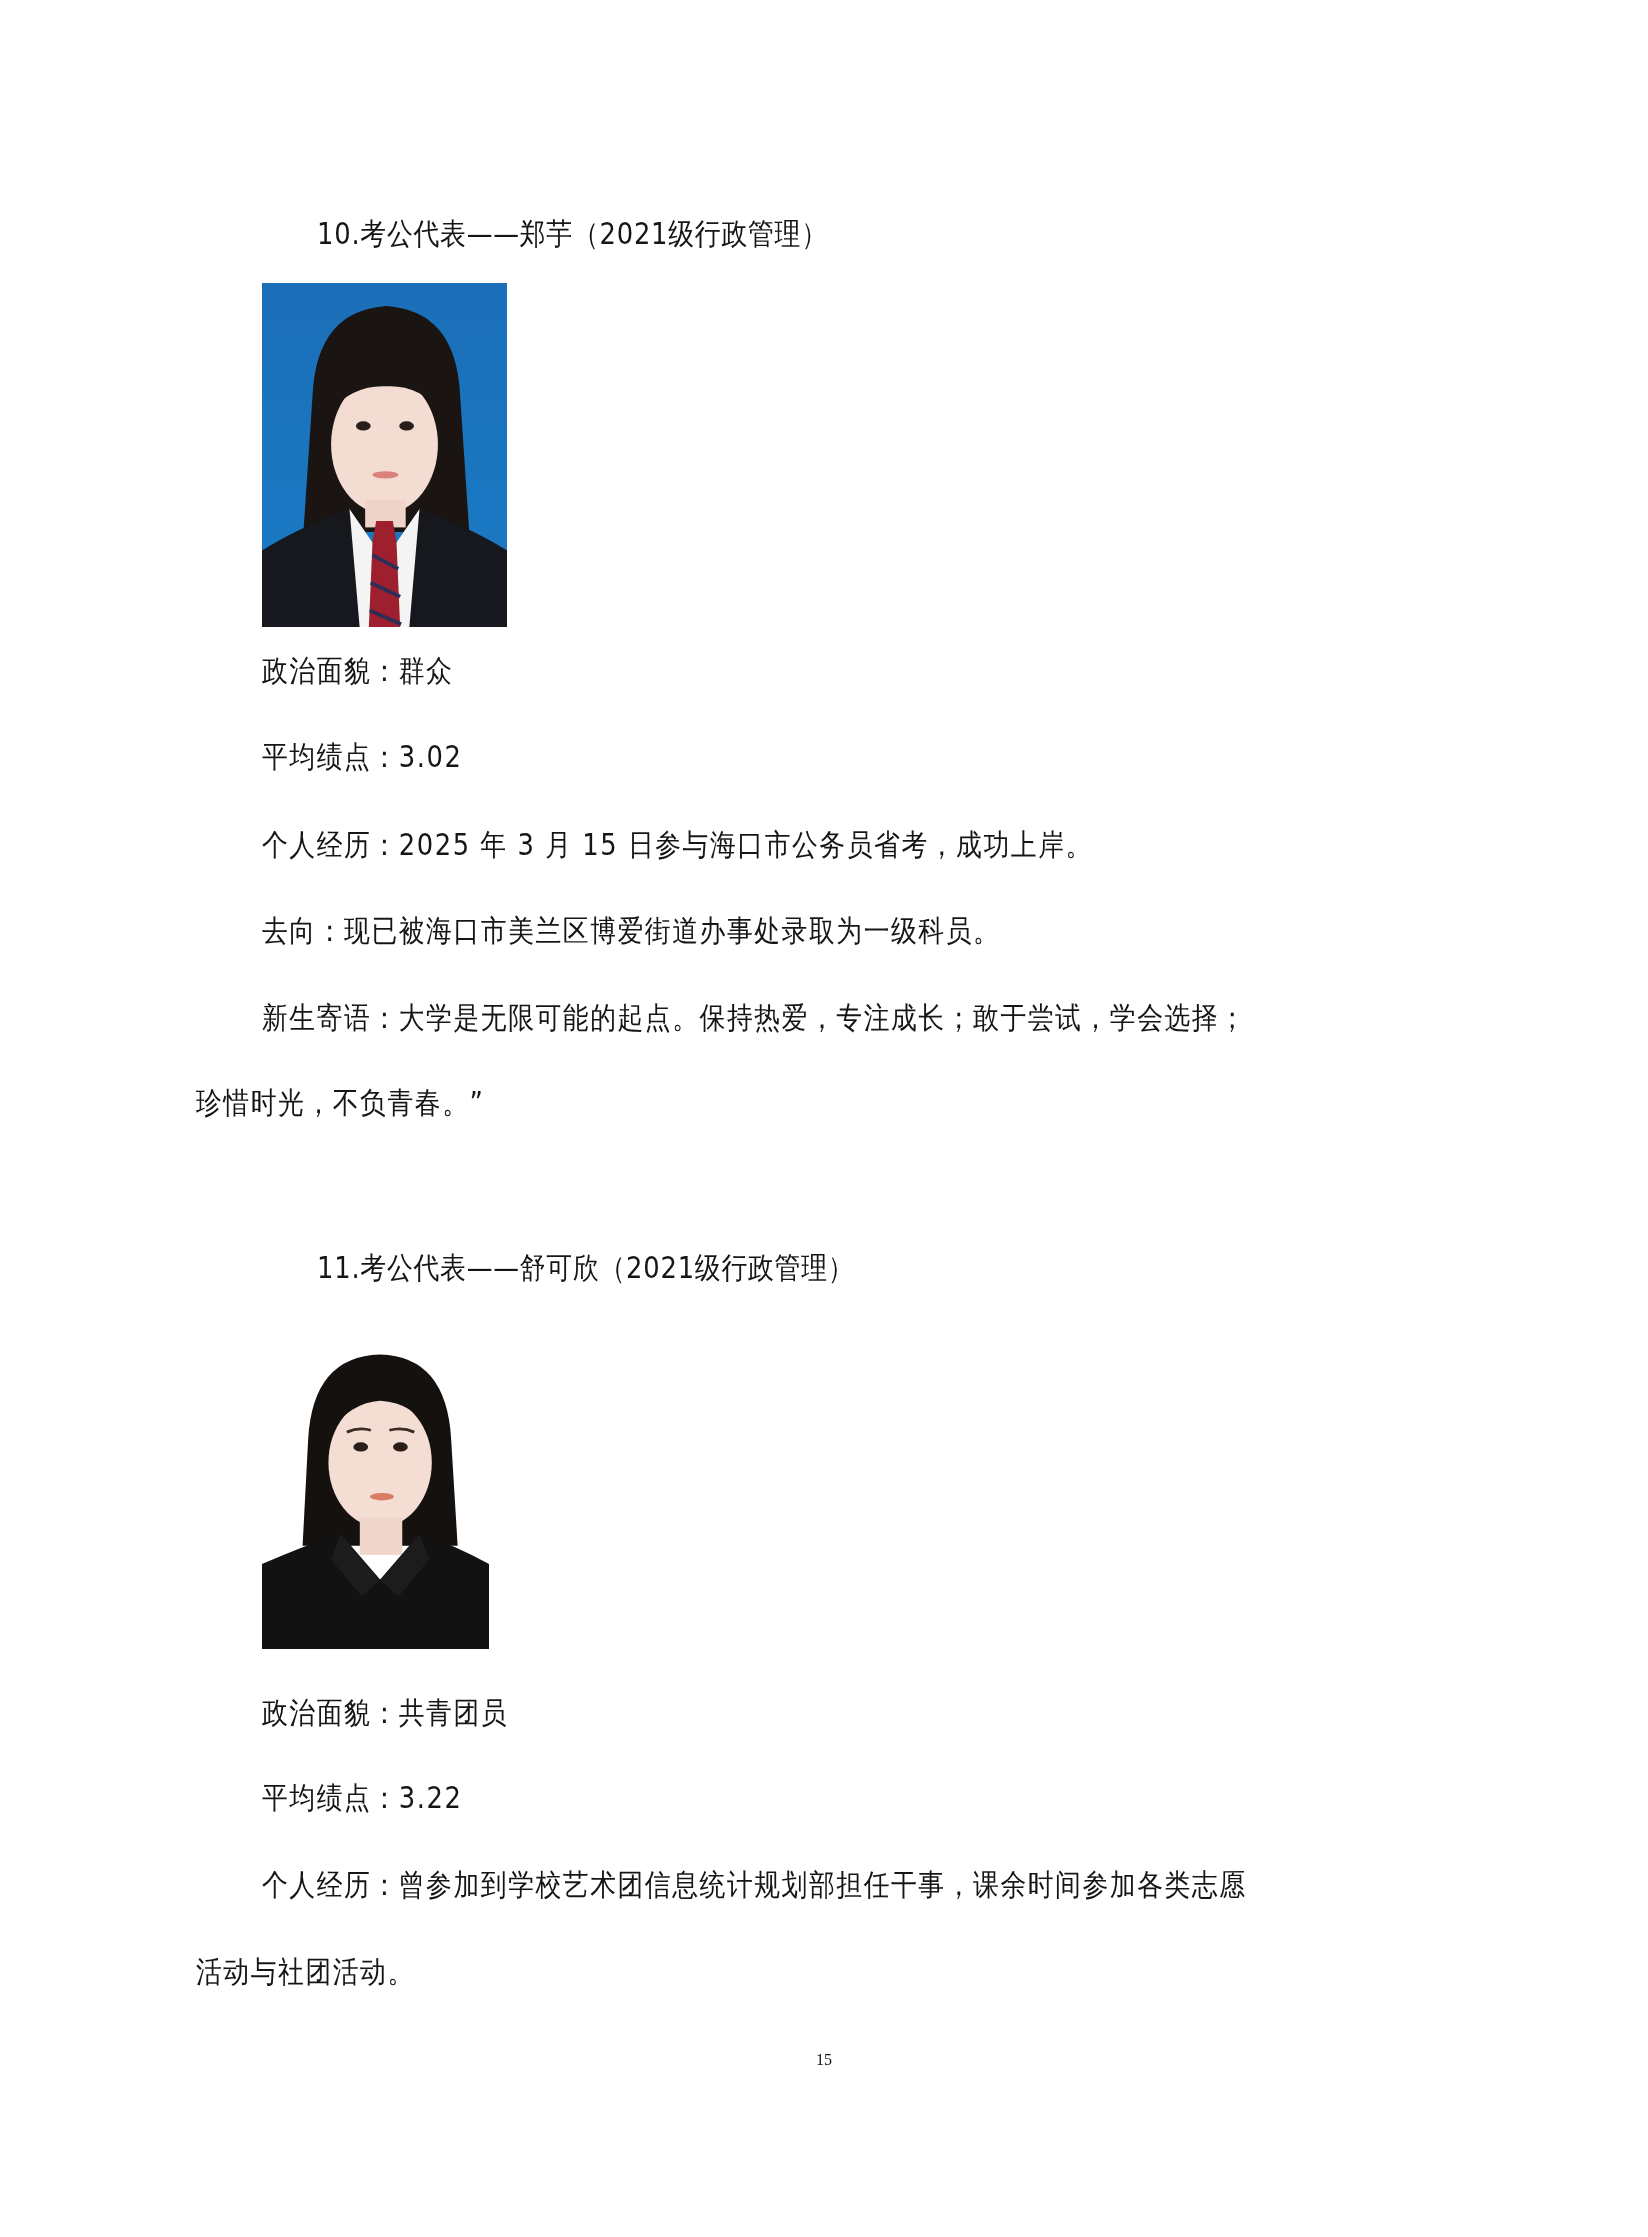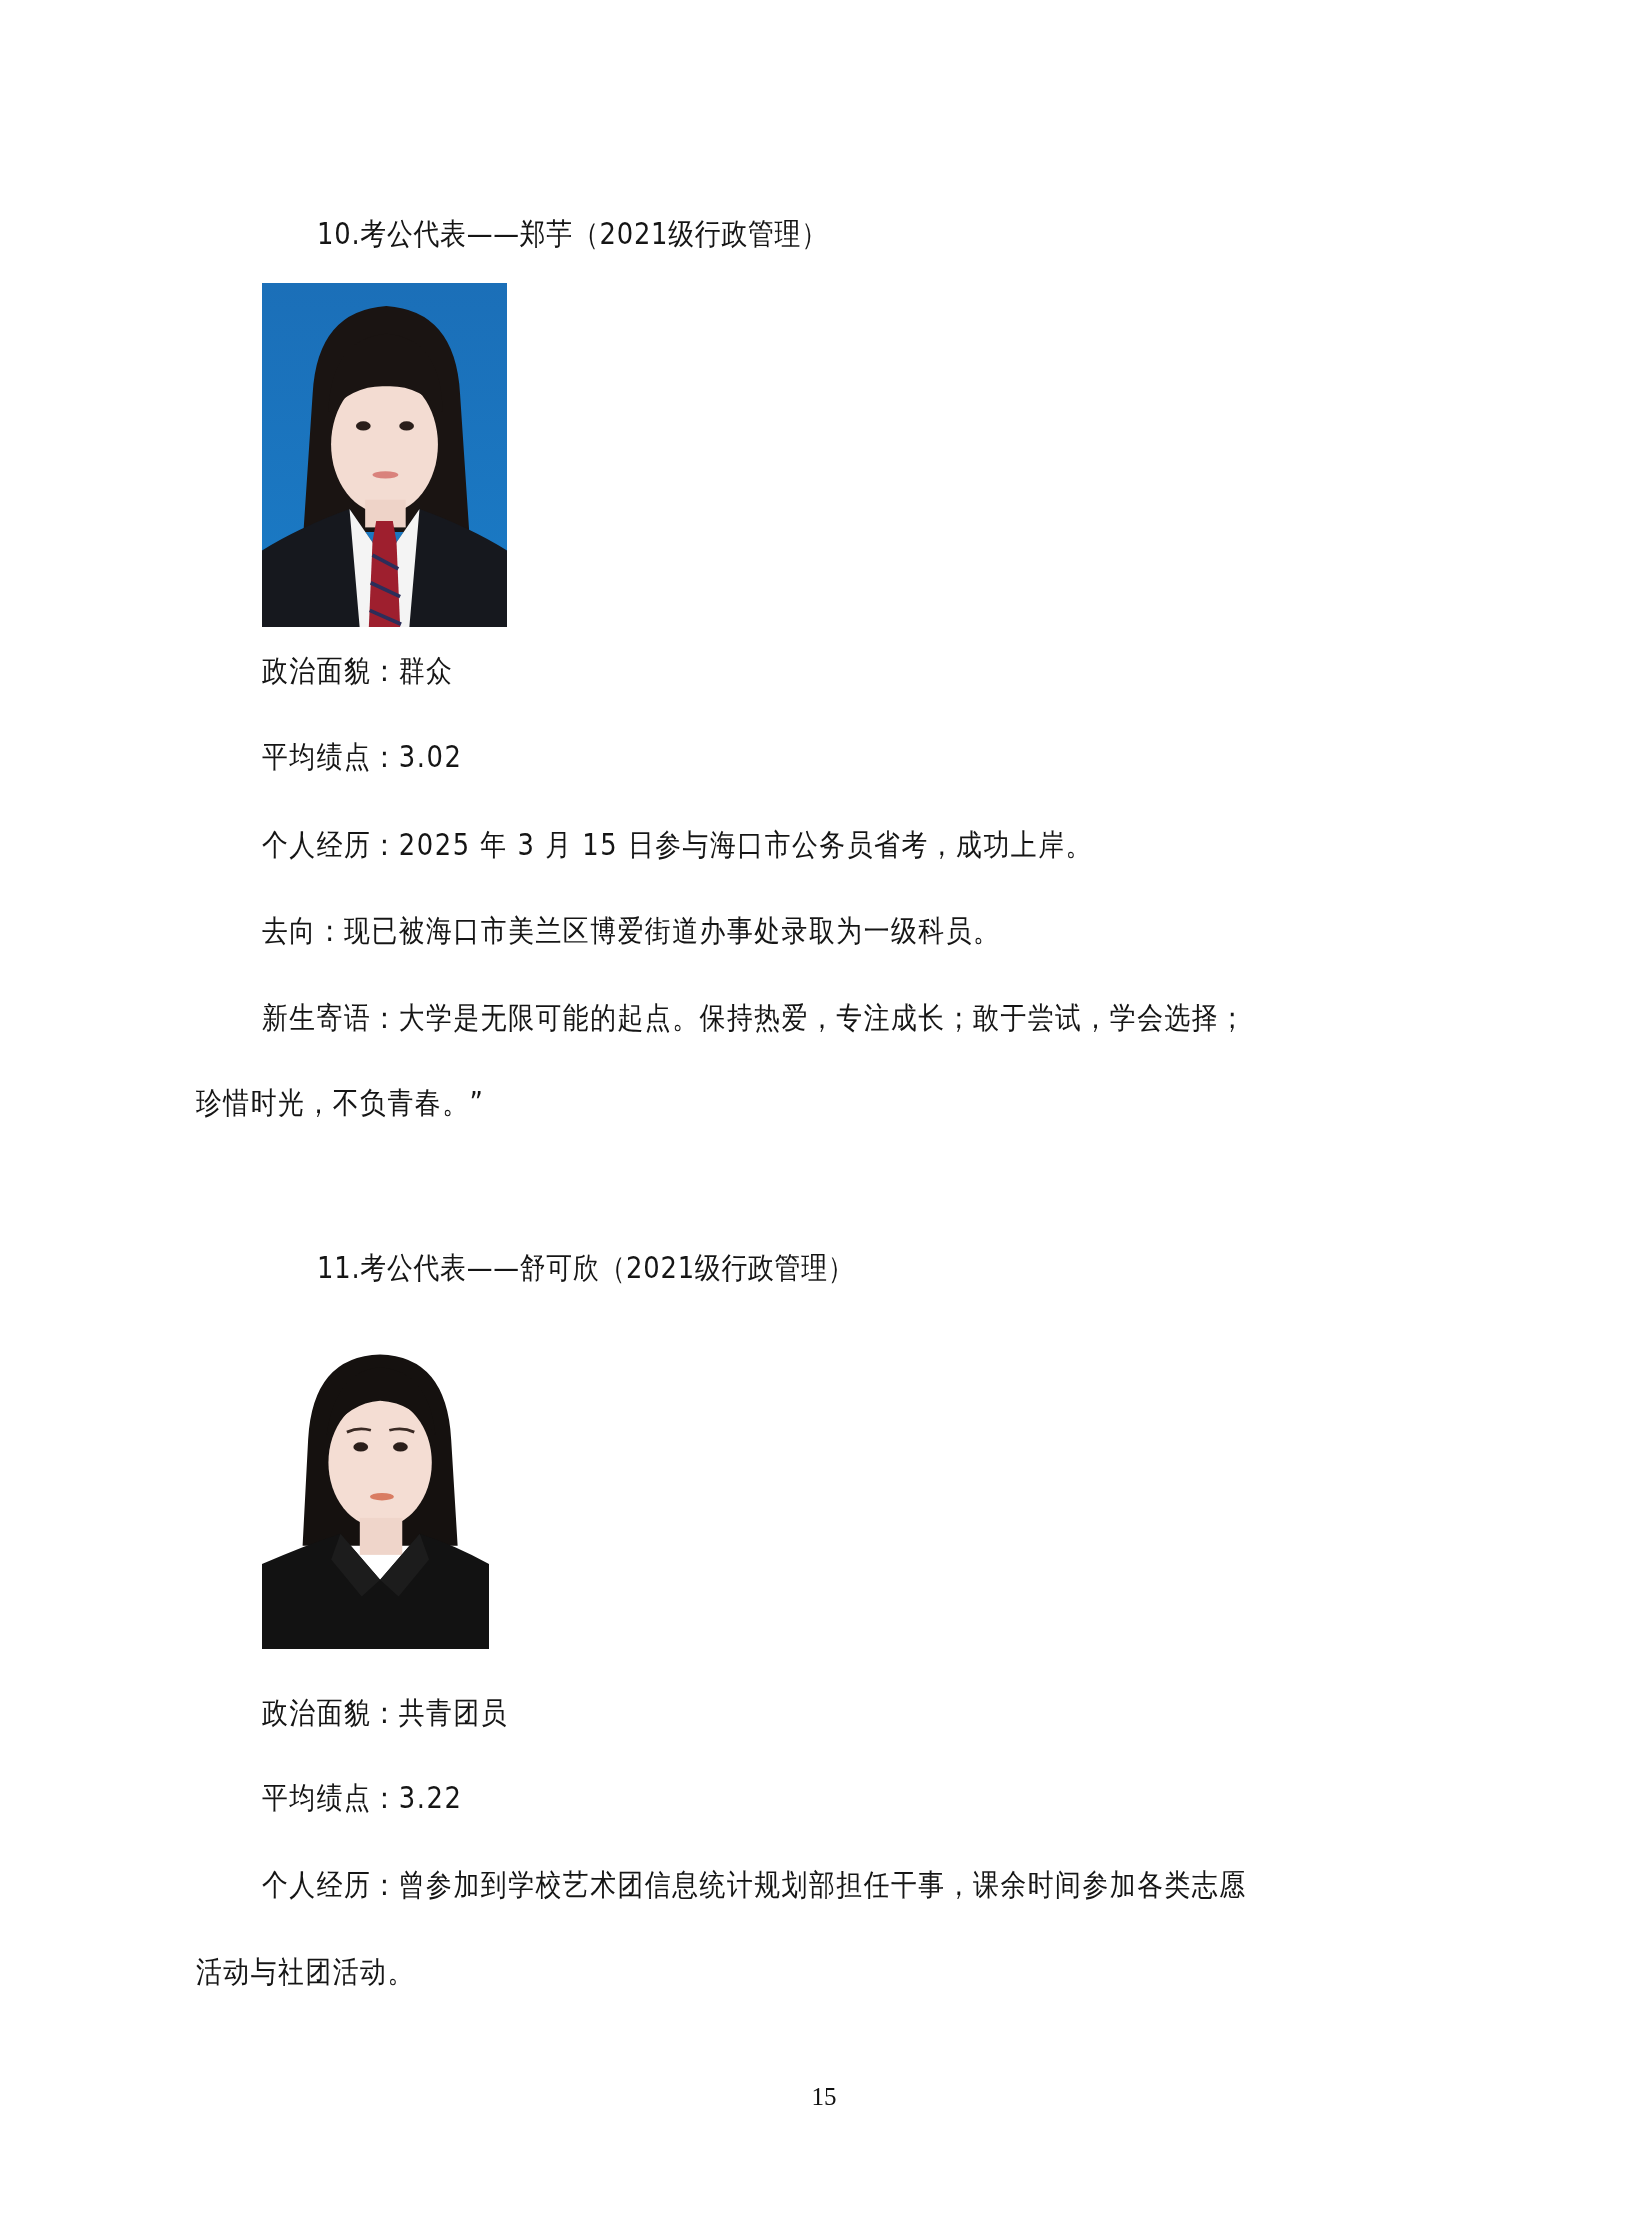--- a/index.html
+++ b/index.html
@@ -45,23 +45,22 @@
       width: 100%;
       height: 100%;
     }
     .page-number {
       position: absolute;
       left: 0;
       width: 1648px;
       text-align: center;
       top: 2051px;
       font-family: "Liberation Serif", "DejaVu Serif", serif;
-      font-size: 25px;
+      font-size: 16px;
       color: #111;
-      margin-top: 32px;
     }
   </style>
 </head>
 <body>
 
 <div class="page">
 
   <div class="line heading" style="left:317px; top:215px;">10.考公代表——郑芋（2021级行政管理）</div>
 
   <div class="photo" style="left:262px; top:283px; width:245px; height:344px;">

